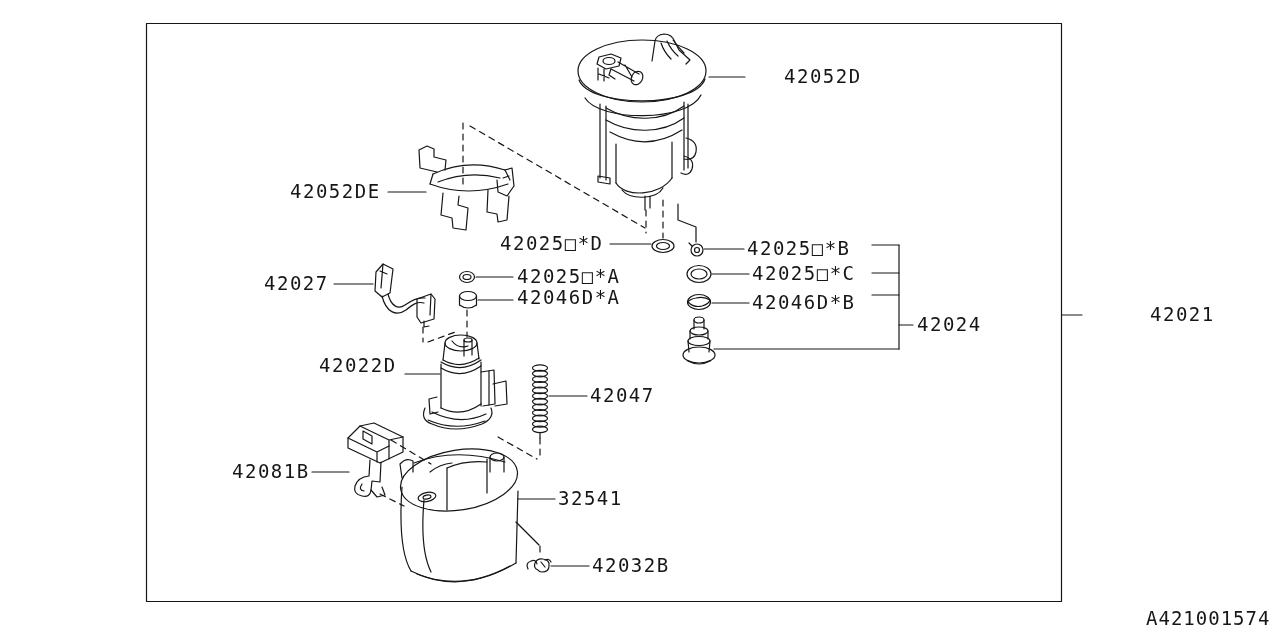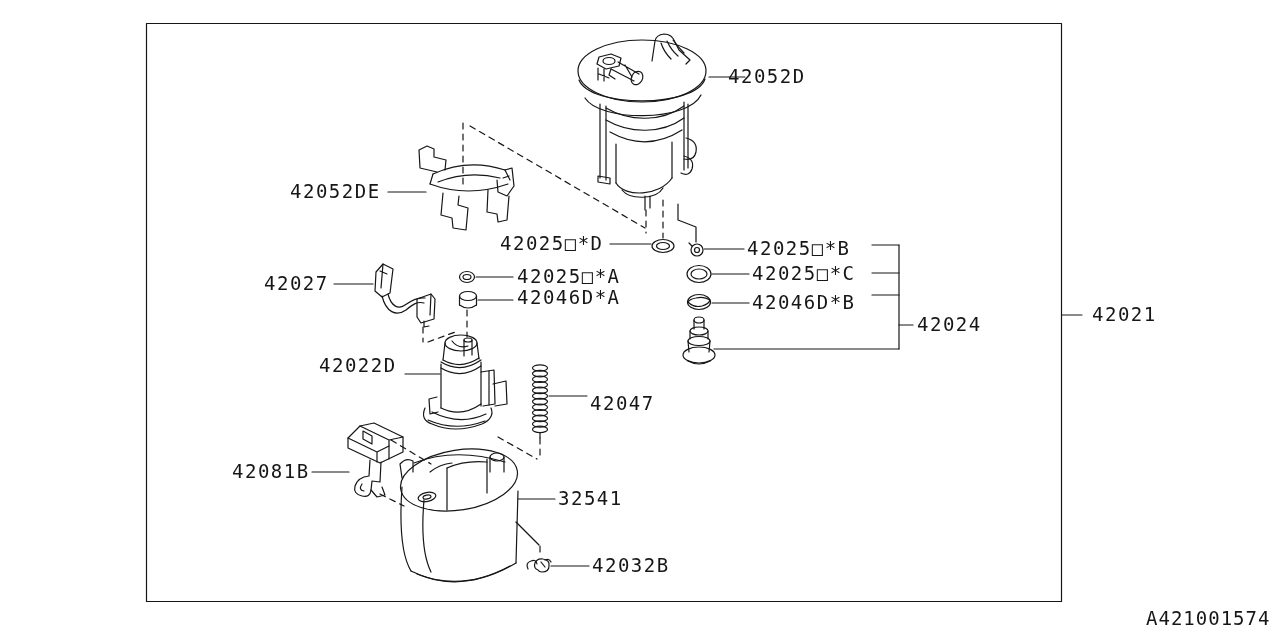--- a/index.html
+++ b/index.html
@@ -222,31 +222,31 @@
       <path d="M 872 273 H 899"></path>
       <path d="M 872 295 H 899"></path>
       <path d="M 899 245 V 349"></path>
       <path d="M 714 349 H 899"></path>
       <path d="M 899 325 H 913"></path>
     </g>
 
     <path d="M 1062 315 H 1082"></path>
   </svg>
 
-  <div class="lbl" style="left:728px;top:67px">42052D</div>
+  <div class="lbl" style="left:784px;top:67px">42052D</div>
   <div class="lbl" style="left:290px;top:182px">42052DE</div>
   <div class="lbl" style="left:500px;top:234px">42025□*D</div>
   <div class="lbl" style="left:747px;top:239px">42025□*B</div>
   <div class="lbl" style="left:517px;top:267px">42025□*A</div>
   <div class="lbl" style="left:752px;top:264px">42025□*C</div>
   <div class="lbl" style="left:517px;top:288px">42046D*A</div>
   <div class="lbl" style="left:752px;top:293px">42046D*B</div>
   <div class="lbl" style="left:264px;top:274px">42027</div>
   <div class="lbl" style="left:917px;top:315px">42024</div>
-  <div class="lbl" style="left:1092px;top:305px">42021</div>
+  <div class="lbl" style="left:1150px;top:305px">42021</div>
   <div class="lbl" style="left:319px;top:356px">42022D</div>
-  <div class="lbl" style="left:590px;top:394px">42047</div>
+  <div class="lbl" style="left:590px;top:386px">42047</div>
   <div class="lbl" style="left:232px;top:462px">42081B</div>
   <div class="lbl" style="left:558px;top:489px">32541</div>
   <div class="lbl" style="left:592px;top:556px">42032B</div>
 
   <div class="footer-code" style="left:1146px;top:609px">A421001574</div>
 </div>
 
 </body></html>

